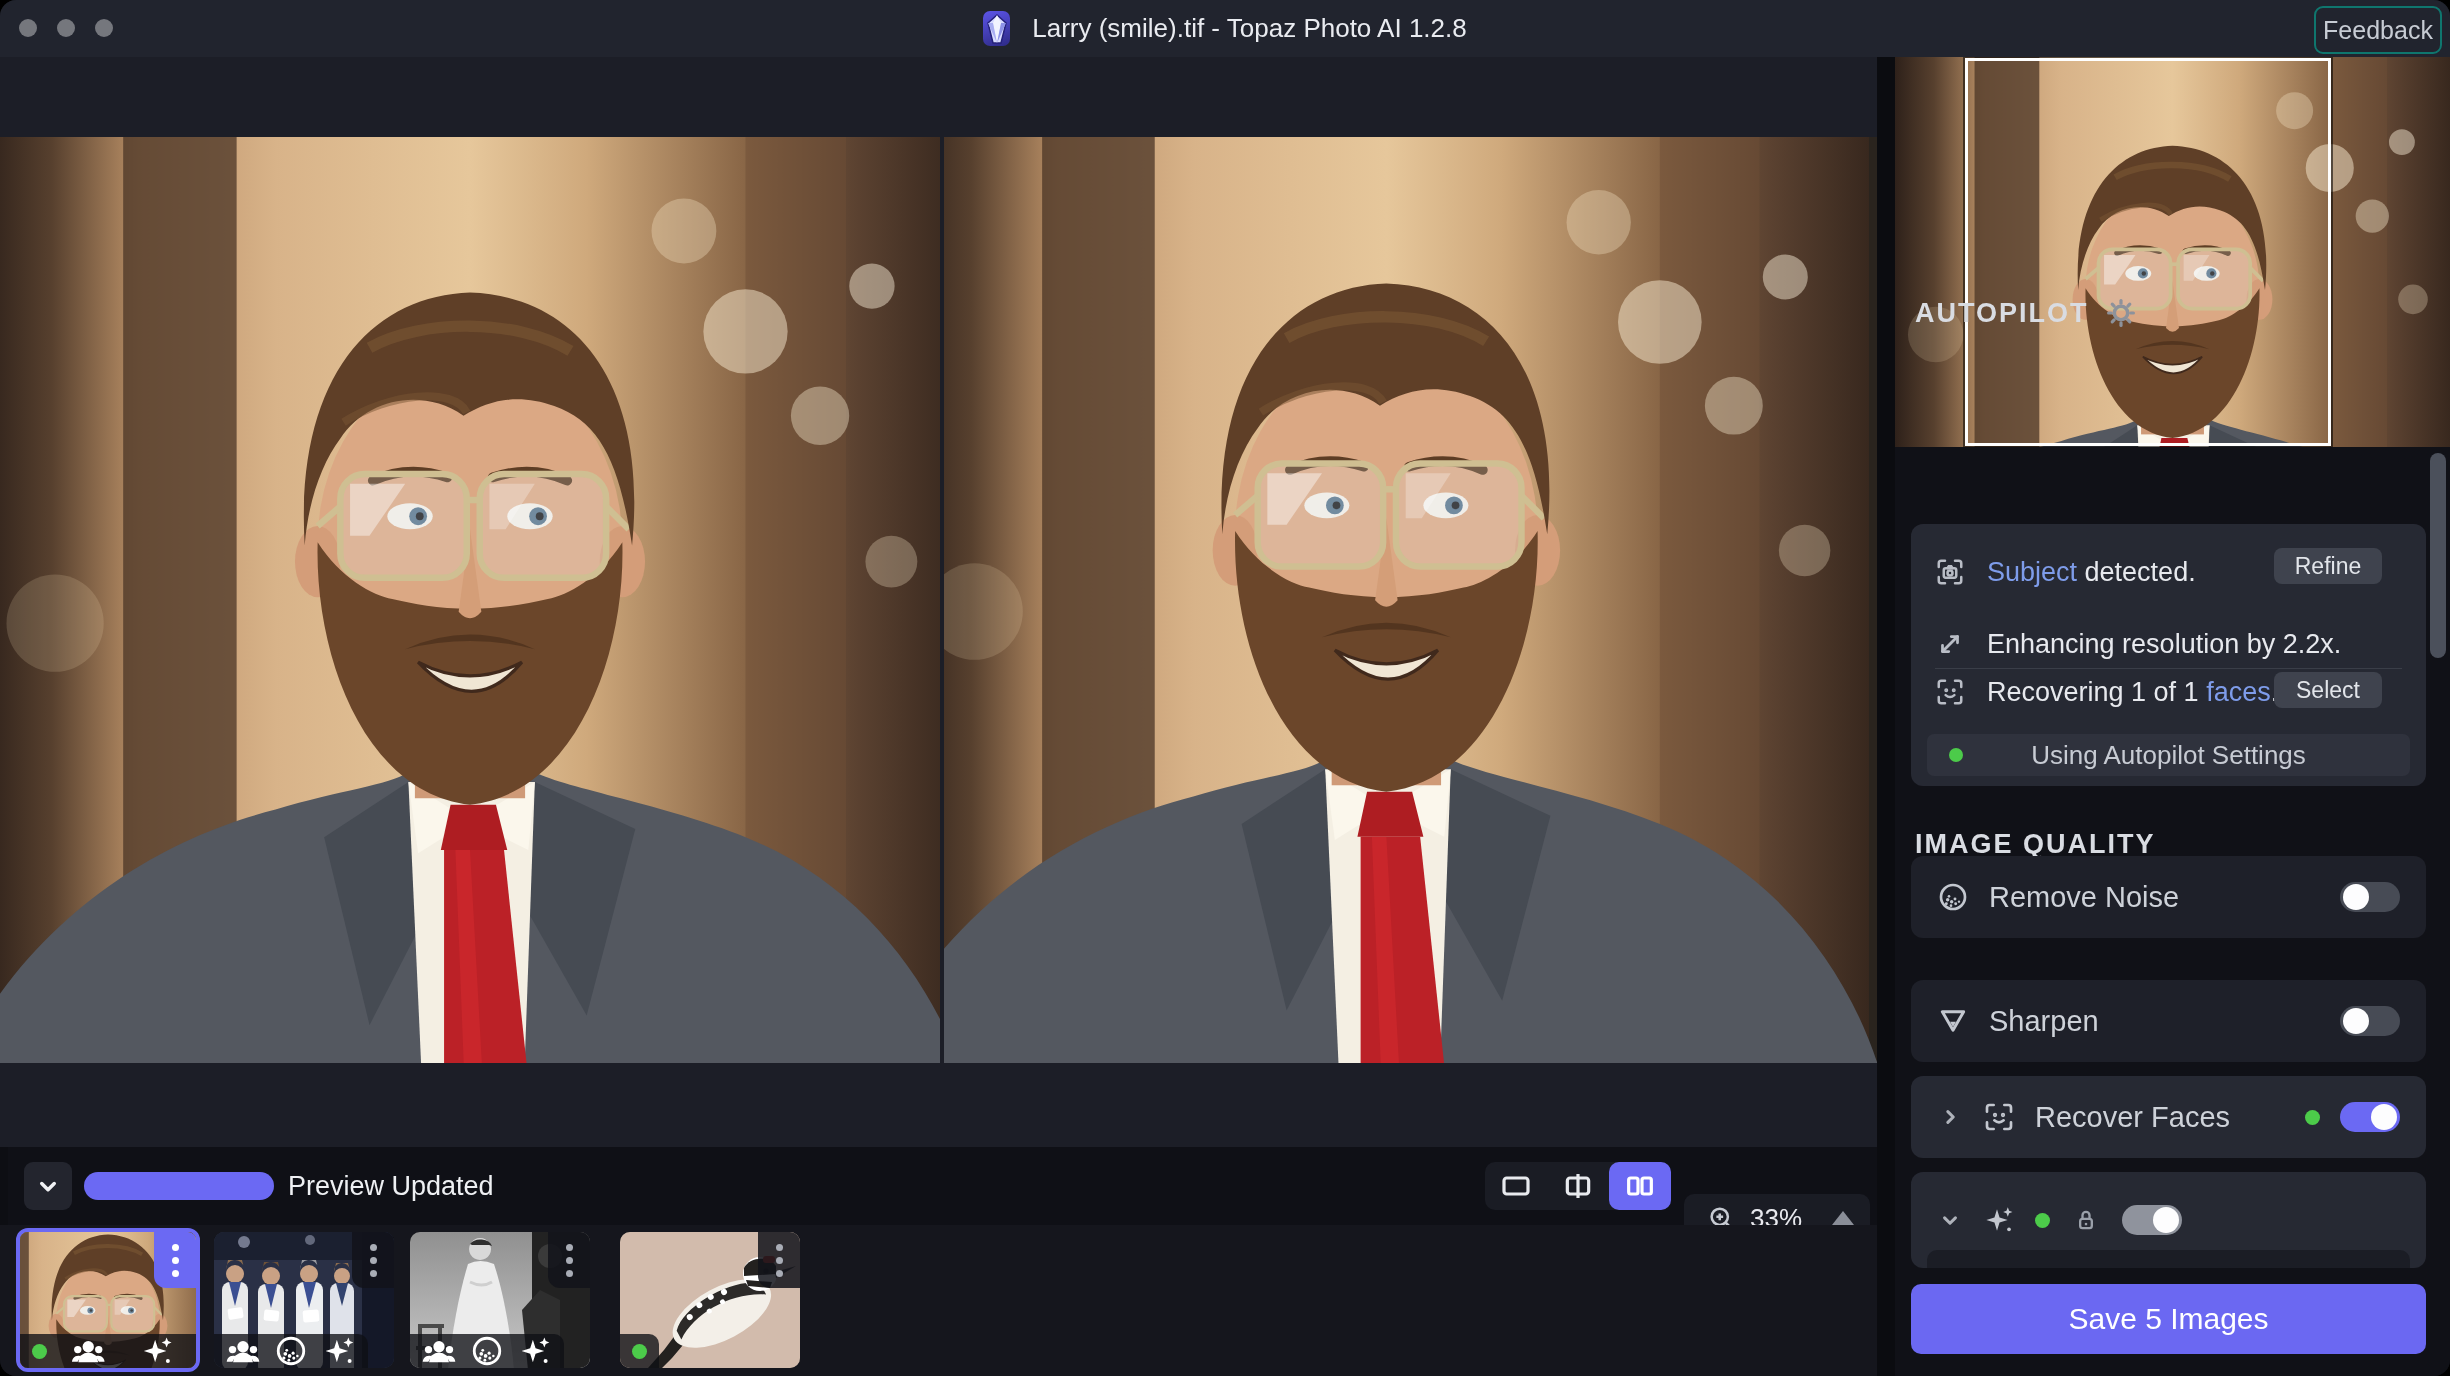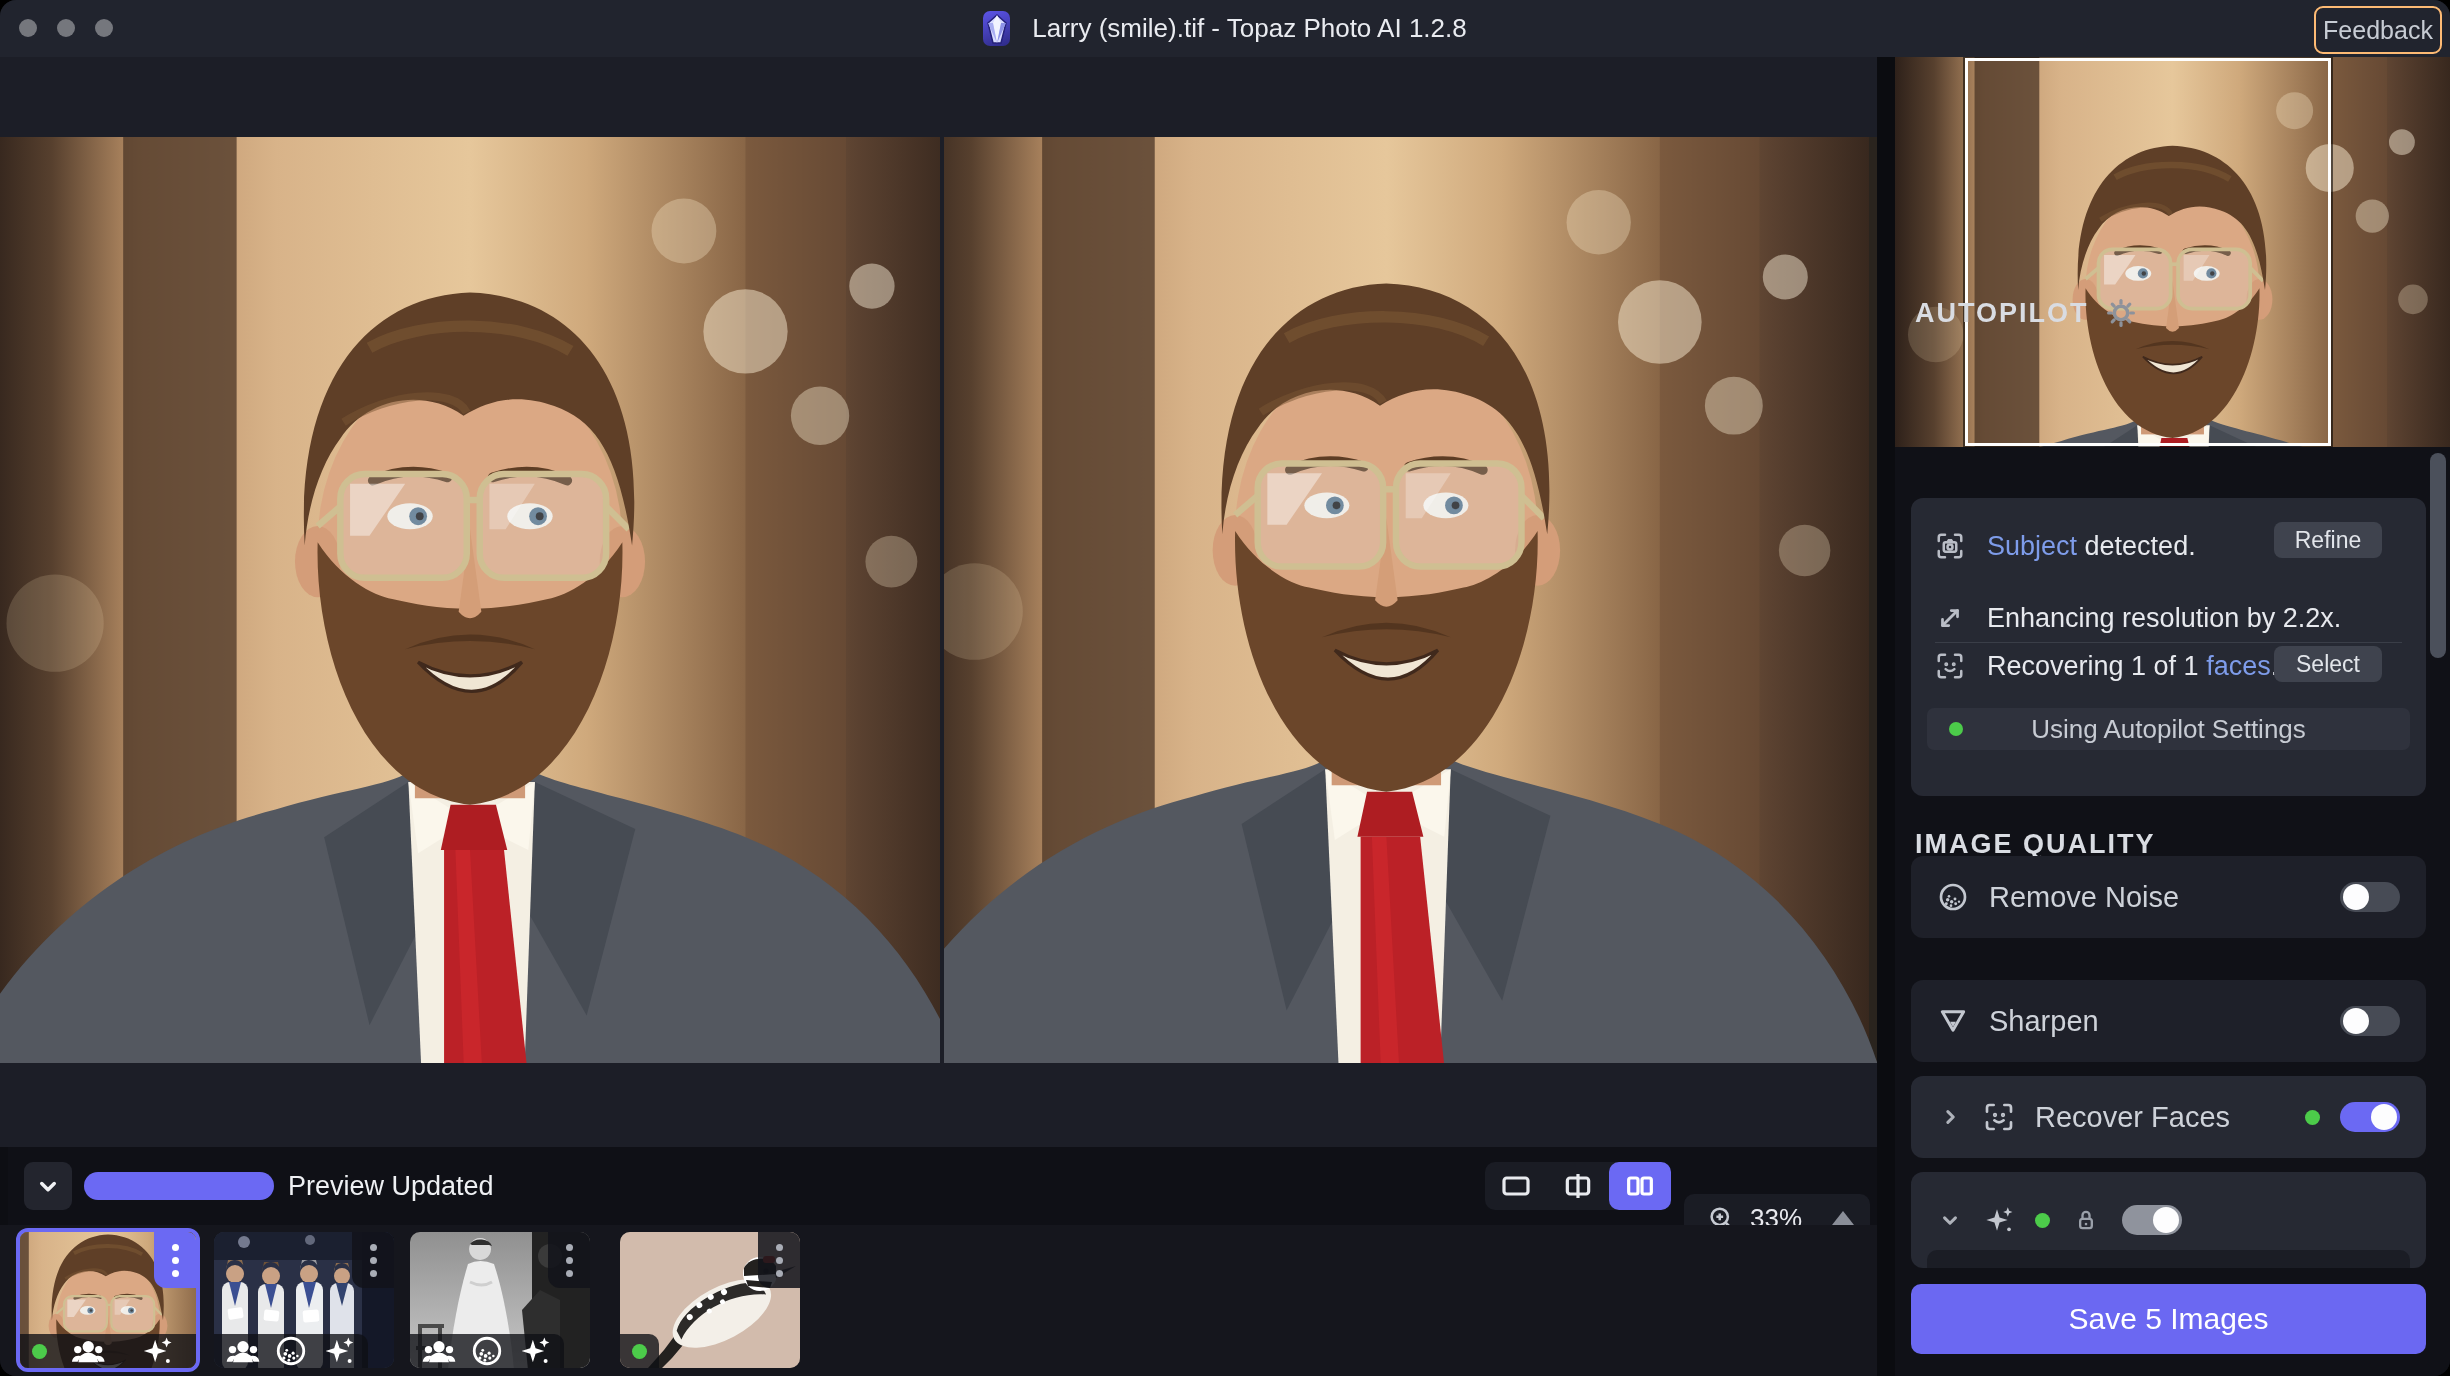--- a/index.html
+++ b/index.html
@@ -8,21 +8,21 @@
   .abs{position:absolute;}
   .flex{display:flex;align-items:center;}
   .ic{display:block;}
 
   
   .titlebar{left:0;top:0;width:2450px;height:57px;background:#21242e;}
   .tl{width:18px;height:18px;border-radius:50%;background:#75777d;}
   .title-group{left:0;right:0;top:0;height:57px;justify-content:center;gap:14px;}
   .app-icon{width:27px;height:35px;border-radius:7px;background:linear-gradient(160deg,#5d55e8,#2d2a86);}
   .title-text{font-size:26px;color:#e9ebf0;margin-left:8px;}
-  .feedback-btn{right:8px;top:6px;width:124px;height:44px;border:2px solid #fdba74;border-radius:9px;justify-content:center;font-size:25px;color:#c7ccd4;background:transparent;}
+  .feedback-btn{right:8px;top:6px;width:124px;height:44px;border:2px solid #0f766e;border-radius:9px;justify-content:center;font-size:25px;color:#c7ccd4;background:transparent;}
 
   
   .canvas{left:0;top:57px;width:1877px;height:1090px;background:#1c1e27;}
   .pane{top:80px;height:926px;overflow:hidden;background:#2a241e;}
   .pane svg{width:100%;height:100%;display:block;}
   .pane-left{left:0;width:940px;}
   .pane-right{left:944px;width:933px;}
 
   
   .bottombar{left:8px;top:1147px;width:1877px;height:78px;background:#0f1016;}
@@ -57,21 +57,21 @@
   .side-gap{left:1877px;top:57px;width:18px;height:1319px;background:#0b0c10;}
   .sidebar{left:1895px;top:57px;width:555px;height:1319px;background:#101117;}
   .navpreview{left:0;top:0;width:555px;height:390px;overflow:hidden;background:#2a241e;}
   .navpreview svg{width:100%;height:100%;display:block;}
   .viewport-box{left:70px;top:1px;width:360px;height:382px;border:3px solid #fff;outline:2px solid rgba(0,0,0,.55);}
   .scrollbar{left:535px;top:396px;width:16px;height:205px;border-radius:8px;background:#4b505b;}
   .sec-header{font-size:27px;font-weight:800;letter-spacing:2px;color:#d9dce2;}
   .ap-header{left:20px;top:240px;gap:16px;}
   .iq-header{left:20px;top:772px;}
   .card{left:16px;width:515px;border-radius:12px;box-sizing:border-box;}
-  .ap-card{top:441px;height:298px;background:#262933;}
+  .ap-card{top:467px;height:262px;background:#262933;}
   .ap-row{position:absolute;left:24px;right:20px;height:40px;display:flex;align-items:center;gap:22px;color:#b9bdc6;}
   .ap-text{font-size:27px;color:#e7e9ee;}
   .ap-link{color:#7e9cea;}
   .ap-btn{position:absolute;top:-4px;width:108px;height:36px;border-radius:8px;background:#3f434e;color:#e2e5ea;font-size:23px;display:flex;align-items:center;justify-content:center;}
   .ap-divider{position:absolute;left:24px;right:24px;top:144px;height:1px;background:#3a3e48;}
   .ap-status{position:absolute;left:16px;right:16px;top:210px;height:42px;border-radius:7px;background:#2f323d;display:flex;align-items:center;justify-content:center;font-size:26px;color:#c7cbd3;}
   .ap-status .gdot{position:absolute;left:22px;width:14px;height:14px;}
   .iq-card{height:82px;background:#1e2029;display:flex;align-items:center;padding:0 26px;gap:20px;box-sizing:border-box;}
   .iq-card.lit{background:#262933;}
   .iq-label{font-size:29px;color:#ced2d9;flex:1 1 auto;}

